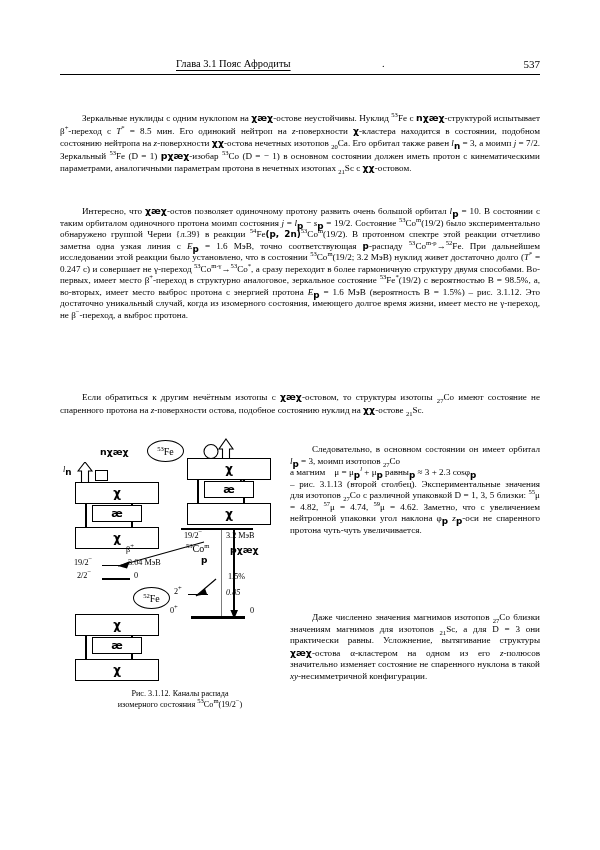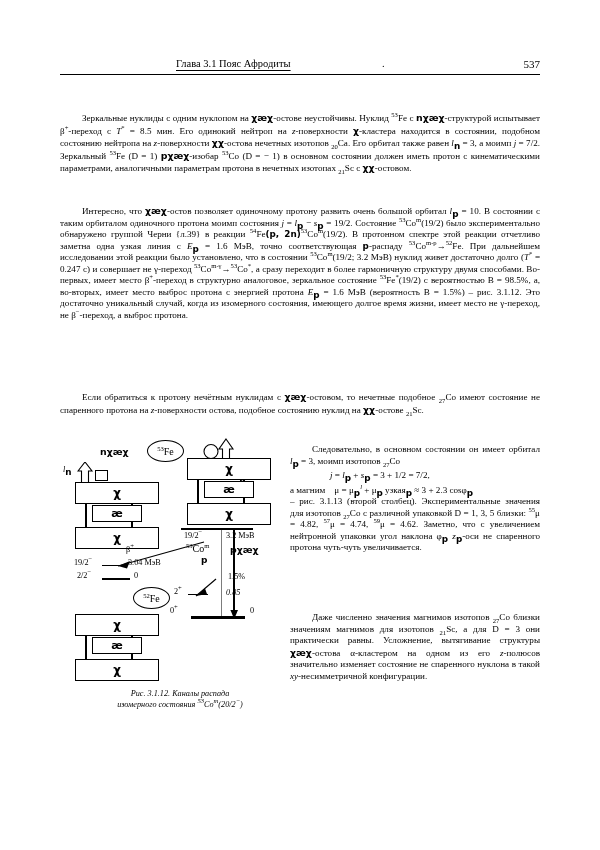--- a/index.html
+++ b/index.html
@@ -77,21 +77,21 @@
 
   .lab{position:absolute;white-space:nowrap;font-size:8.2px;}
   .lab-gk{position:absolute;white-space:nowrap;
     font-family:"DejaVu Sans", sans-serif;font-weight:bold;font-size:9.4px;}
 
   .level{position:absolute;background:#000;}
   .thin{position:absolute;background:#7c7c7c;}
 
   .caption{
     position:absolute;left:0;top:256px;width:240px;
-    text-align:center;font-size:8.2px;line-height:11px;font-style:italic;
+    text-align:center;font-size:8.2px;line-height:11px;
   }
 </style>
 </head>
 <body>
 
 <div class="page">
 
   <div class="header">
     <span class="ttl">Глава 3.1 Пояс Афродиты</span>
     <span class="dot">.</span>
@@ -106,31 +106,30 @@
   </div>
 
   <div class="col-full" style="top:205px;">
     <p class="ind">
       <span>Интересно, что </span><span class="gk">χæχ</span><span>-остов позволяет одиночному протону развить очень большой орбитал </span><span class="it">l</span><sub class="bs">p</sub><span> = 10. В состоянии с таким орбиталом одиночного протона моимп состояния </span><span class="it">j</span><span> = </span><span class="it">l</span><sub class="bs">p</sub><span> − </span><span class="it">s</span><sub class="bs">p</sub><span> = 19/2. Состояние </span><sup>53</sup><span>Co</span><sup>m</sup><span>(19/2) было экспериментально обнаружено группой Черни {л.39} в реакции </span><sup>54</sup><span>Fe</span><span class="bs">(p, 2n)</span><sup>53</sup><span>Co</span><sup>m</sup><span>(19/2). В протонном спектре этой реакции отчетливо заметна одна узкая линия с </span><span class="it">E</span><sub class="bs">p</sub><span> = 1.6 МэВ, точно соответствующая </span><span class="bs">p</span><span>-распаду </span><sup>53</sup><span>Co</span><sup>m</sup><sup>-p</sup><span>→</span><sup>52</sup><span>Fe</span><span>. При дальнейшем исследовании этой реакции было установлено, что в состоянии </span><sup>53</sup><span>Co</span><sup>m</sup><span>(19/2; 3.2 МэВ) нуклид живет достаточно долго (</span><span class="it">T</span><sup>*</sup><span> = 0.247 с) и совершает не γ-переход </span><sup>53</sup><span>Co</span><sup>m</sup><sup>-γ</sup><span>→</span><sup>53</sup><span>Co</span><sup>*</sup><span>, а сразу переходит в более гармоничную структуру двумя способами. Во-первых, имеет место β</span><sup>+</sup><span>-переход в структурно аналоговое, зеркальное состояние </span><sup>53</sup><span>Fe</span><sup>*</sup><span>(19/2) с вероятностью В = 98.5%, а, во-вторых, имеет место выброс протона с энергией протона </span><span class="it">E</span><sub class="bs">p</sub><span> = 1.6 МэВ (вероятность В = 1.5%) – рис. 3.1.12. Это достаточно уникальный случай, когда из изомерного состояния, имеющего долгое время жизни, имеет место не γ-переход, не β</span><sup>−</sup><span>-переход, а выброс протона.</span>
     </p>
   </div>
 
   <div class="col-full" style="top:391px;">
     <p class="ind">
-      <span>Если обратиться к протону нечётным нуклидам с </span><span class="gk">χæχ</span><span>-остовом, то нечетные подобное </span><sub>27</sub><span>Co</span><span> имеют состояние не спаренного протона на </span><span class="it">z</span><span>-поверхности остова, подобное состоянию нуклид на </span><span class="gk">χχ</span><span>-остове </span><sub>21</sub><span>Sc</span><span>.</span>
+      <span>Если обратиться к другим нечётным изотопы с </span><span class="gk">χæχ</span><span>-остовом, то структуры изотопы </span><sub>27</sub><span>Co</span><span> имеют состояние не спаренного протона на </span><span class="it">z</span><span>-поверхности остова, подобное состоянию нуклид на </span><span class="gk">χχ</span><span>-остове </span><sub>21</sub><span>Sc</span><span>.</span>
     </p>
   </div>
 
   <div class="col-right" style="top:444px;">
     <p class="ind">
       <span>Следовательно, в основном состоянии он имеет орбитал </span><span class="it">l</span><sub class="bs">p</sub><span> = 3, моимп изотопов </span><sub>27</sub><span>Co</span>
     </p>
-    <span class="eq"><span class="it">j</span><span> = </span><span class="it">l</span><sub class="bs">p</sub><span> + </span><span class="it">s</span><sub class="bs">p</sub><span> = 3 + 1/2 = 7/2,</span></span>
     <p>
-      <span>а        магним</span>&nbsp;&nbsp;&nbsp;&nbsp;<span><span>μ</span><span> = μ</span><sub class="bs">p</sub><sup class="it">l</sup><span> + μ</span><sub class="bs">p</sub><span> узкая</span><sub class="bs">p</sub><span> ≈ 3 + 2.3 cosφ</span><sub class="bs">p</sub></span>
+      <span>а        магним</span>&nbsp;&nbsp;&nbsp;&nbsp;<span><span>μ</span><span> = μ</span><sub class="bs">p</sub><sup class="it">l</sup><span> + μ</span><sub class="bs">p</sub><span> равны</span><sub class="bs">p</sub><span> ≈ 3 + 2.3 cosφ</span><sub class="bs">p</sub></span>
     </p>
     <p>
       <span>– рис. 3.1.13 (второй столбец). Экспериментальные значения для изотопов </span><sub>27</sub><span>Co</span><span> с различной упаковкой D = 1, 3, 5  близки: </span><sup>55</sup><span>μ</span><span> = 4.82, </span><sup>57</sup><span>μ</span><span> = 4.74, </span><sup>59</sup><span>μ</span><span> = 4.62. Заметно, что с увеличением нейтронной упаковки угол наклона φ</span><sub class="bs">p</sub><span> </span><span class="it">z</span><sub class="bs">p</sub><span>-оси не спаренного протона чуть-чуть увеличивается.</span>
     </p>
   </div>
 
   <div class="col-right" style="top:612px;">
     <p class="ind">
       <span>Даже численно значения магнимов изотопов </span><sub>27</sub><span>Co</span><span> близки значениям магнимов для изотопов </span><sub>21</sub><span>Sc</span><span>, а для  D = 3  они практически равны. Усложнение, вытягивание структуры </span><span class="gk">χæχ</span><span>-остова α-кластером на одном из его </span><span class="it">z</span><span>-полюсов значительно изменяет состояние не спаренного нуклона в такой </span><span class="it">xy</span><span>-несимметричной конфигурации.</span>
     </p>
@@ -214,17 +213,17 @@
 
       <div class="box blk-chi" style="left:15px;top:182px;">χ</div>
       <div class="stem" style="left:25px;top:203px;height:26px;"></div>
       <div class="stem" style="left:71px;top:203px;height:26px;"></div>
       <div class="box blk-ae" style="left:32px;top:205px;">æ</div>
       <div class="box blk-chi" style="left:15px;top:227px;">χ</div>
     </div>
 
     <div class="caption">
       <span>Рис. 3.1.12. Каналы распада</span><br>
-      <span><span>изомерного состояния </span><sup>53</sup><span>Co</span><sup>m</sup><span>(20/2</span><sup>−</sup><span>)</span></span>
+      <span><span>изомерного состояния </span><sup>53</sup><span>Co</span><sup>m</sup><span>(19/2</span><sup>−</sup><span>)</span></span>
     </div>
   </div>
 
 </div>
 
 </body></html>

